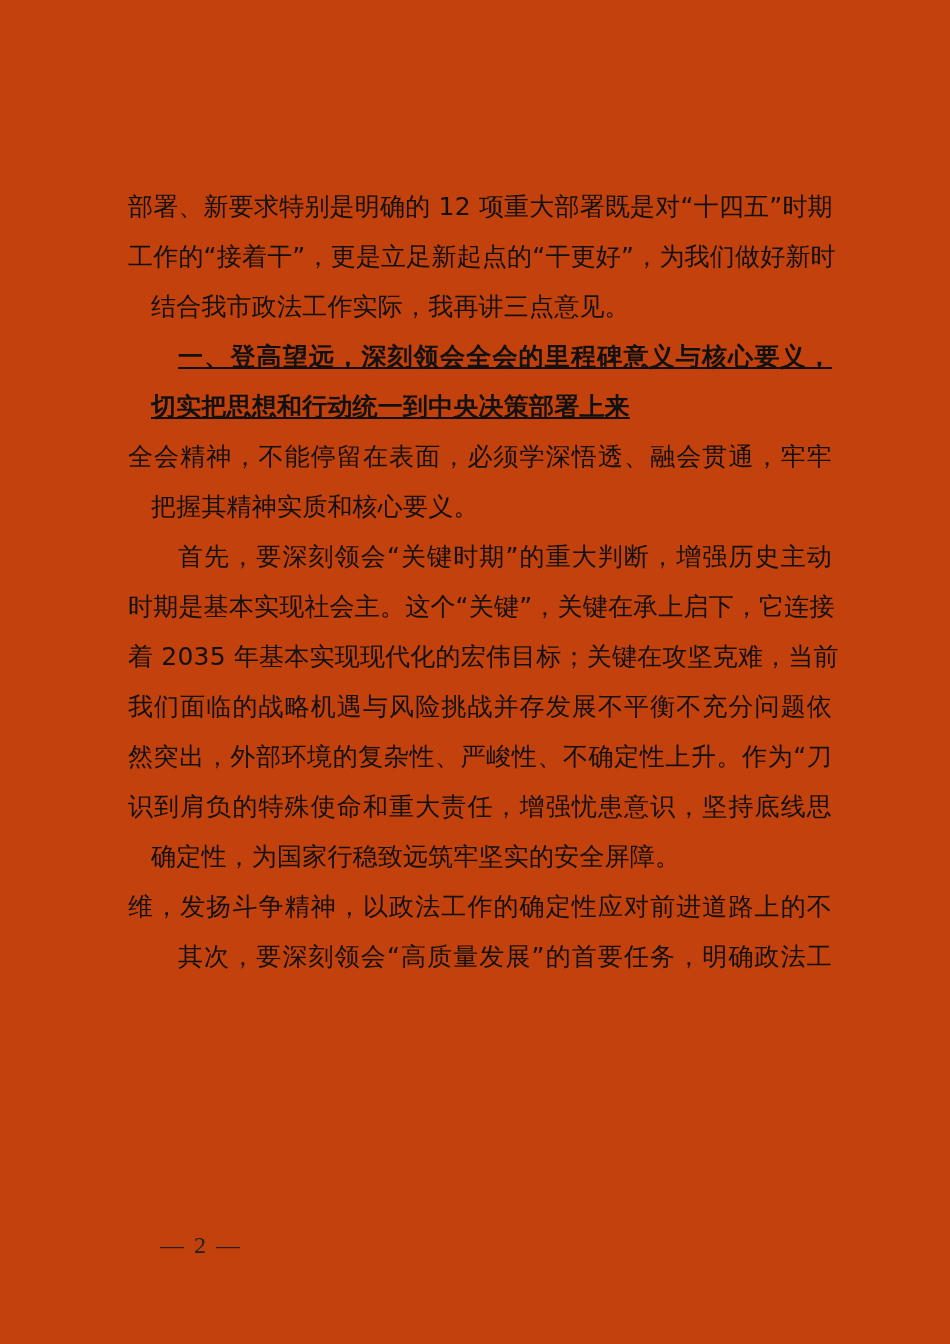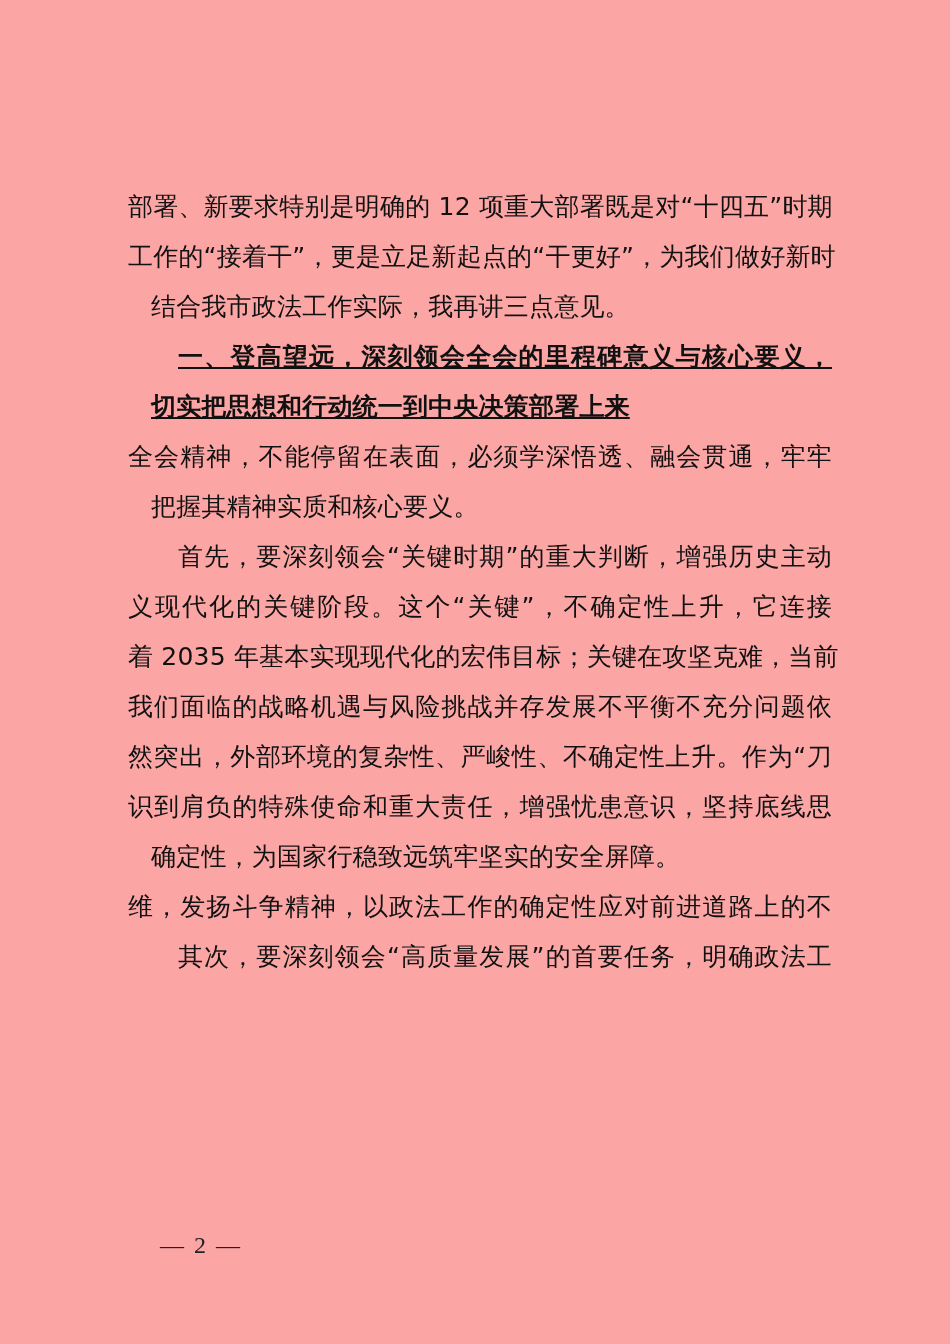--- a/index.html
+++ b/index.html
@@ -14,21 +14,21 @@
       overflow: hidden;
       font-family: "DejaVu Sans", "Liberation Sans", sans-serif;
       color: #111111;
     }
     .page {
       position: absolute;
       left: 0;
       top: 0;
       width: 950px;
       height: 1344px;
-      background: #fca5a5;
+      background: #c2410c;
     }
     .body-text {
       position: absolute;
       left: 128px;
       top: 185px;
       width: 704px;
     }
     .line {
       height: 50px;
       line-height: 44px;
@@ -80,21 +80,21 @@
       <span class="line heading last">切实把思想和行动统一到中央决策部署上来</span>
     </div>
 
     <div class="paragraph">
       <span class="line">全会精神，不能停留在表面，必须学深悟透、融会贯通，牢牢</span>
       <span class="line last">把握其精神实质和核心要义。</span>
     </div>
 
     <div class="paragraph">
       <span class="line indent">首先，要深刻领会“关键时期”的重大判断，增强历史主动</span>
-      <span class="line">义现代化的关键阶段。这个“关键”，不确定性上升，它连接</span>
+      <span class="line">时期是基本实现社会主。这个“关键”，关键在承上启下，它连接</span>
       <span class="line">着 2035 年基本实现现代化的宏伟目标；关键在攻坚克难，当前</span>
       <span class="line">我们面临的战略机遇与风险挑战并存发展不平衡不充分问题依</span>
       <span class="line">然突出，外部环境的复杂性、严峻性、不确定性上升。作为“刀</span>
       <span class="line">识到肩负的特殊使命和重大责任，增强忧患意识，坚持底线思</span>
       <span class="line last">确定性，为国家行稳致远筑牢坚实的安全屏障。</span>
       <span class="line">维，发扬斗争精神，以政法工作的确定性应对前进道路上的不</span>
     </div>
 
     <div class="paragraph">
       <span class="line indent">其次，要深刻领会“高质量发展”的首要任务，明确政法工</span>

